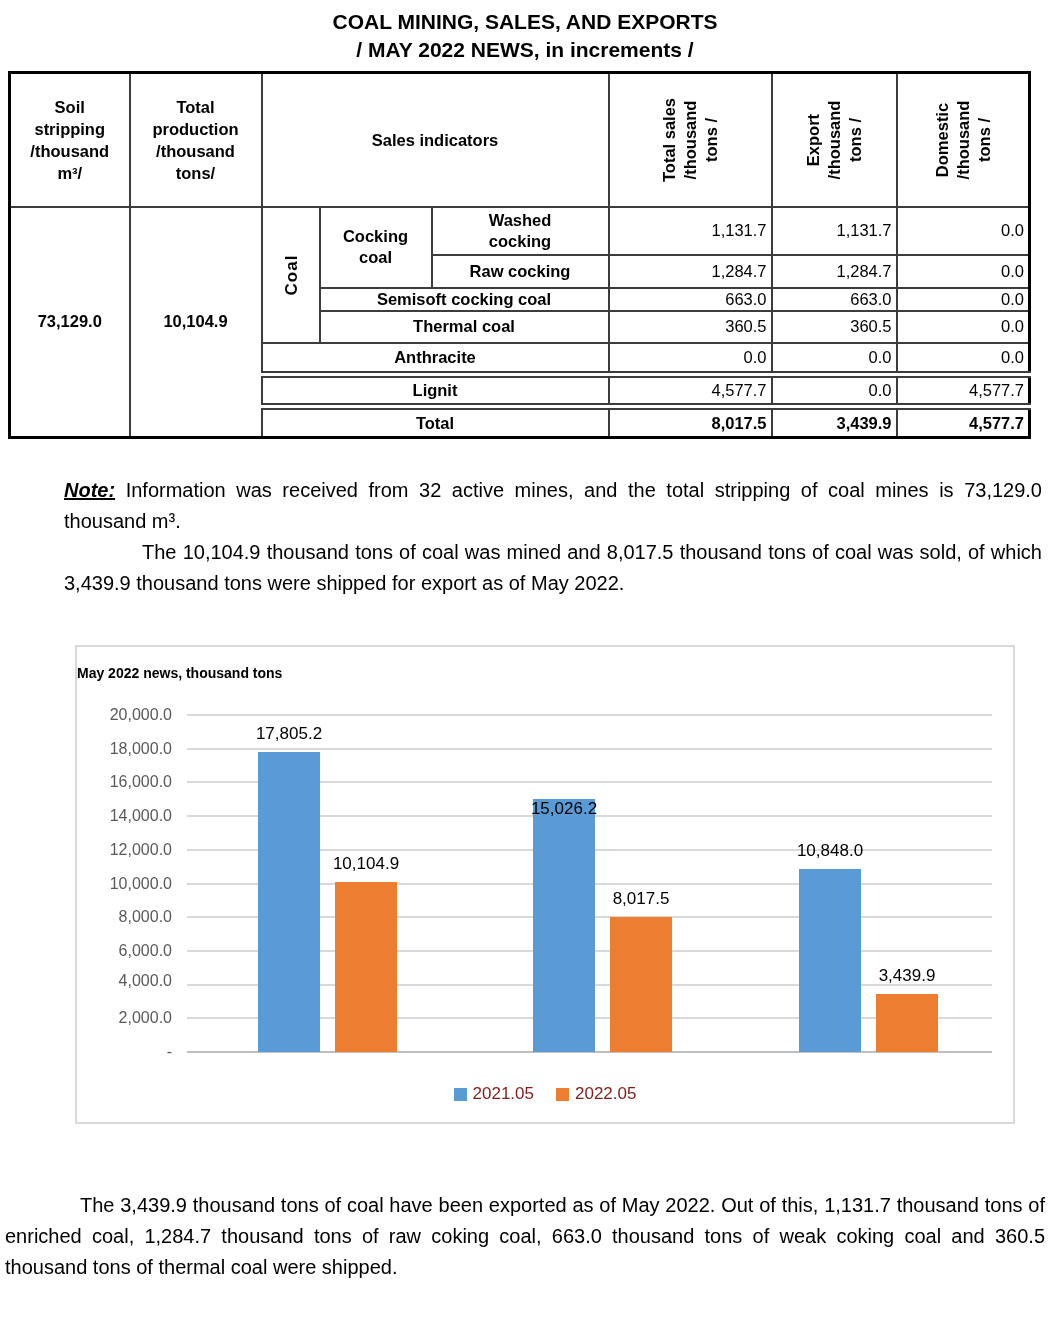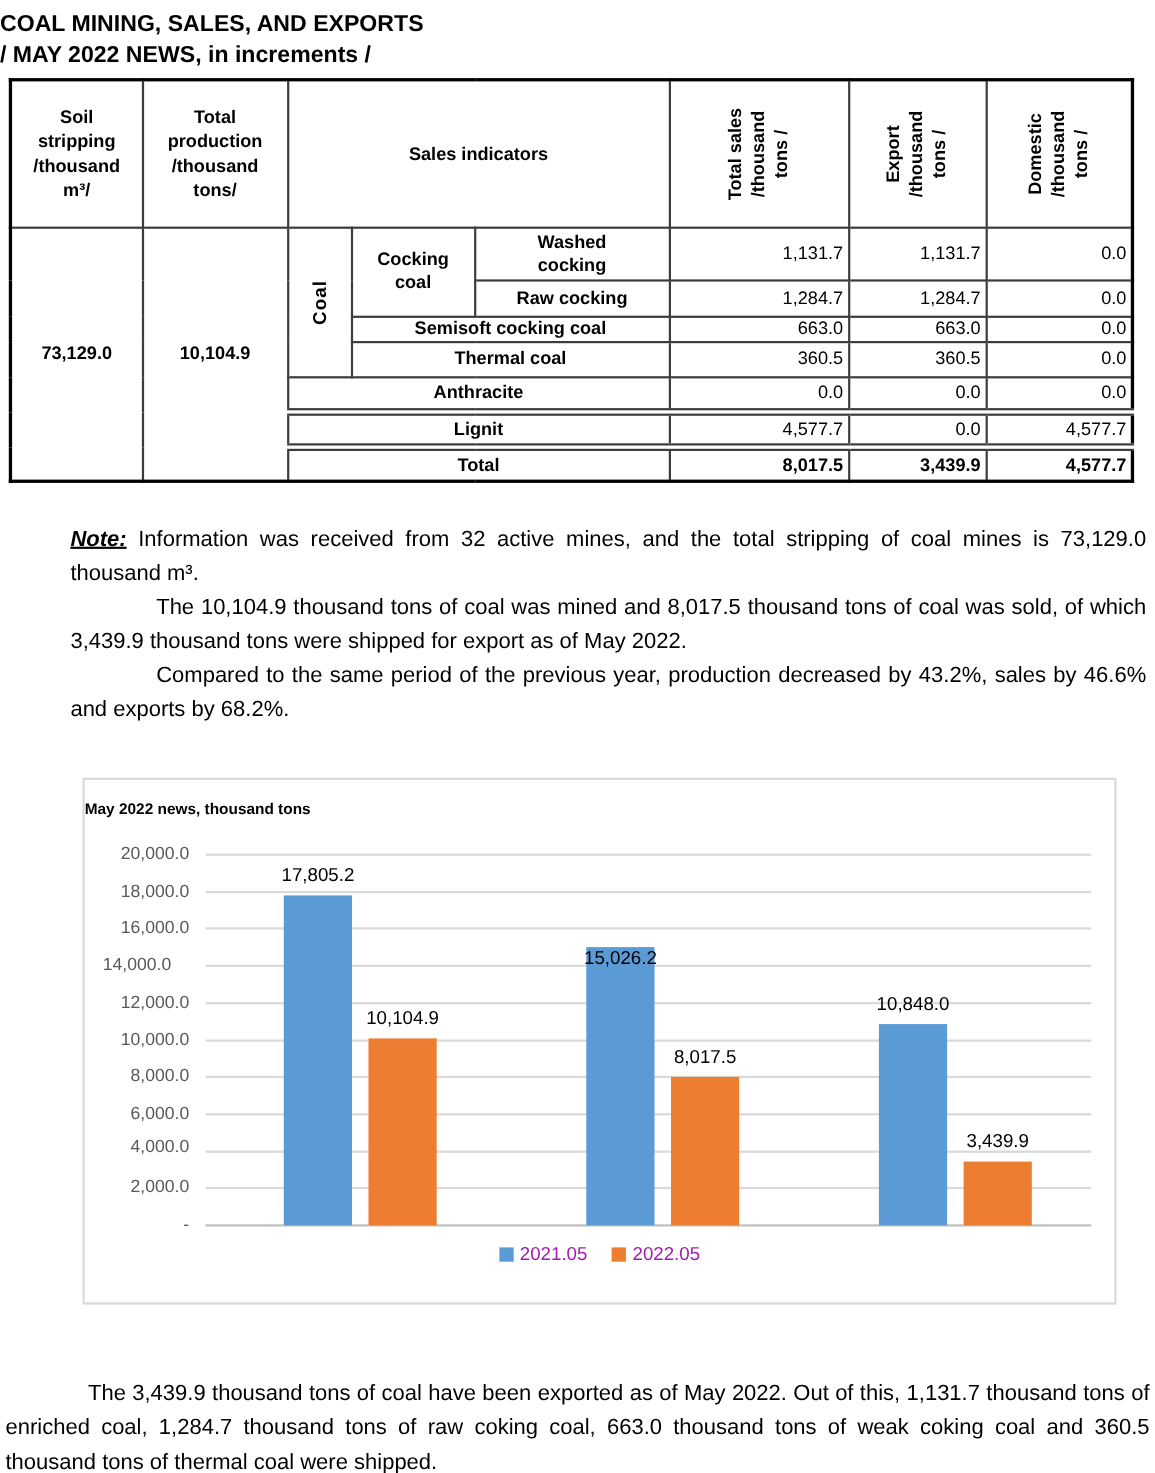--- a/index.html
+++ b/index.html
@@ -2,21 +2,21 @@
 <html><head>
 <meta charset="utf-8">
 <style>
   html,body{margin:0;padding:0;background:#fff;}
   body{
     width:1050px;height:1339px;
     font-family:"Liberation Sans","DejaVu Sans",sans-serif;
     color:#000;position:relative;overflow:hidden;
   }
   .page{padding-top:8px;}
-  .doc-title{margin:0;text-align:left;font-size:21px;font-weight:bold;line-height:28px;}
+  .doc-title{margin:0;text-align:center;font-size:21px;font-weight:bold;line-height:28px;}
 
   
   table.coal{
     border-collapse:collapse;
     margin:7px 16px 0 8px;
     width:1020px;
     table-layout:fixed;
     font-size:16.5px;
   }
   table.coal td{
@@ -64,23 +64,23 @@
   .ytick{
     position:absolute;left:0;width:95px;
     text-align:right;font-size:16px;color:#595959;line-height:20px;
   }
   .bar{position:absolute;}
   .bar-label{
     position:absolute;width:130px;text-align:center;
     font-size:17px;color:#000;line-height:22px;
   }
   .legend{
-    position:absolute;left:0;bottom:34px;width:100%;
+    position:absolute;left:0;bottom:18px;width:100%;
     display:flex;justify-content:center;align-items:center;gap:22px;
-    font-size:17px;color:#a21caf;
+    font-size:17px;color:#7f1d1d;
   }
   .legend-item{display:flex;align-items:center;gap:6px;}
   .swatch{width:13px;height:13px;display:inline-block;}
 
   
   .closing{
     margin:66px 5px 0 5px;font-size:20px;line-height:31px;
     text-align:justify;text-indent:75px;
   }
 </style>
@@ -179,21 +179,20 @@
       <td class="val boldval">8,017.5</td>
       <td class="val boldval">3,439.9</td>
       <td class="val boldval">4,577.7</td>
     </tr>
   </tbody>
     </table>
 
   <div class="notes">
     <p><span class="note-label">Note:</span><span> Information was received from 32 active mines, and the total stripping of coal mines is 73,129.0 thousand m³.</span></p>
     <p class="indent">The 10,104.9 thousand tons of coal was mined and 8,017.5 thousand tons of coal was sold, of which 3,439.9 thousand tons were shipped for export as of May 2022.</p>
-    <p class="indent">Compared to the same period of the previous year, production decreased by 43.2%, sales by 46.6% and exports by 68.2%.</p>
   </div>
 
   <div class="chart" id="chart">
     <div class="chart-title">May 2022 news, thousand tons</div>
     <div class="legend" id="chart-legend">
         <div class="legend-item">
           <span class="swatch" style="background: rgb(91, 155, 213);"></span>
           <span>2021.05</span>
         </div>
         <div class="legend-item">
@@ -201,21 +200,21 @@
           <span>2022.05</span>
         </div>
       </div>
   <div class="gridline" style="left: 110px; width: 805px; top: 67px;"></div>
       <div class="ytick" style="top: 58px;">20,000.0</div>
       <div class="gridline" style="left: 110px; width: 805px; top: 100.7px;"></div>
       <div class="ytick" style="top: 91.7px;">18,000.0</div>
       <div class="gridline" style="left: 110px; width: 805px; top: 134.4px;"></div>
       <div class="ytick" style="top: 125.4px; text-align: right;">16,000.0</div>
       <div class="gridline" style="left: 110px; width: 805px; top: 168.1px;"></div>
-      <div class="ytick" style="top: 159.1px; text-align: center;">14,000.0</div>
+      <div class="ytick" style="top: 159.1px;">14,000.0</div>
       <div class="gridline" style="left: 110px; width: 805px; top: 201.8px;"></div>
       <div class="ytick" style="top: 192.8px;">12,000.0</div>
       <div class="gridline" style="left: 110px; width: 805px; top: 235.5px;"></div>
       <div class="ytick" style="top: 226.5px;">10,000.0</div>
       <div class="gridline" style="left: 110px; width: 805px; top: 269.2px;"></div>
       <div class="ytick" style="top: 260.2px;">8,000.0</div>
       <div class="gridline" style="left: 110px; width: 805px; top: 302.9px;"></div>
       <div class="ytick" style="top: 293.9px;">6,000.0</div>
       <div class="gridline" style="left: 110px; width: 805px; top: 336.6px;"></div>
       <div class="ytick" style="top: 324px;">4,000.0</div>

